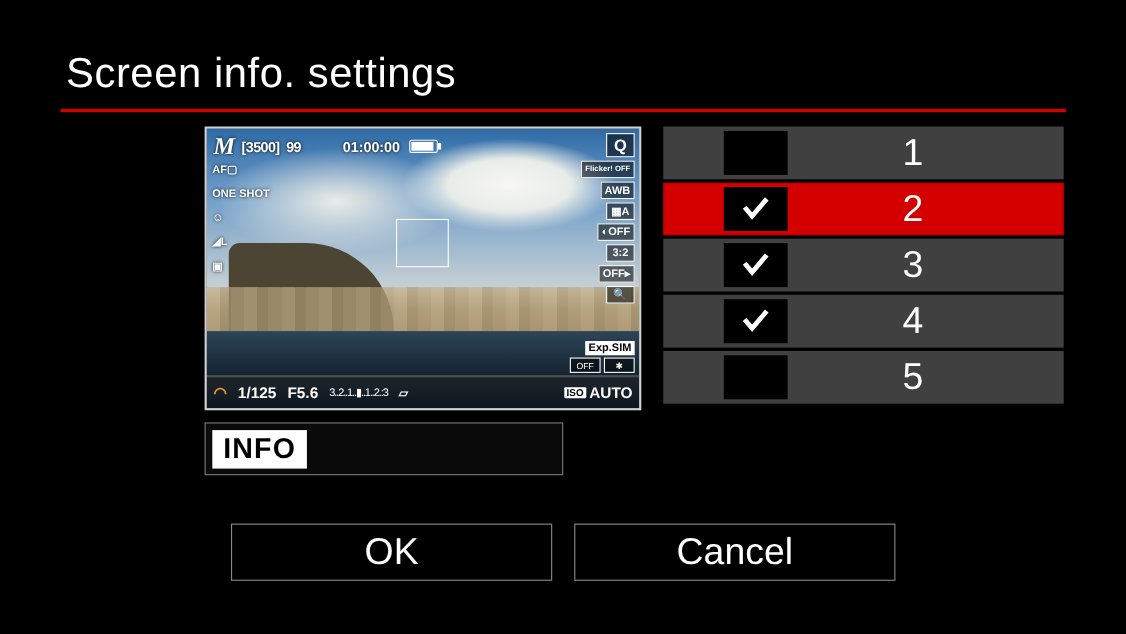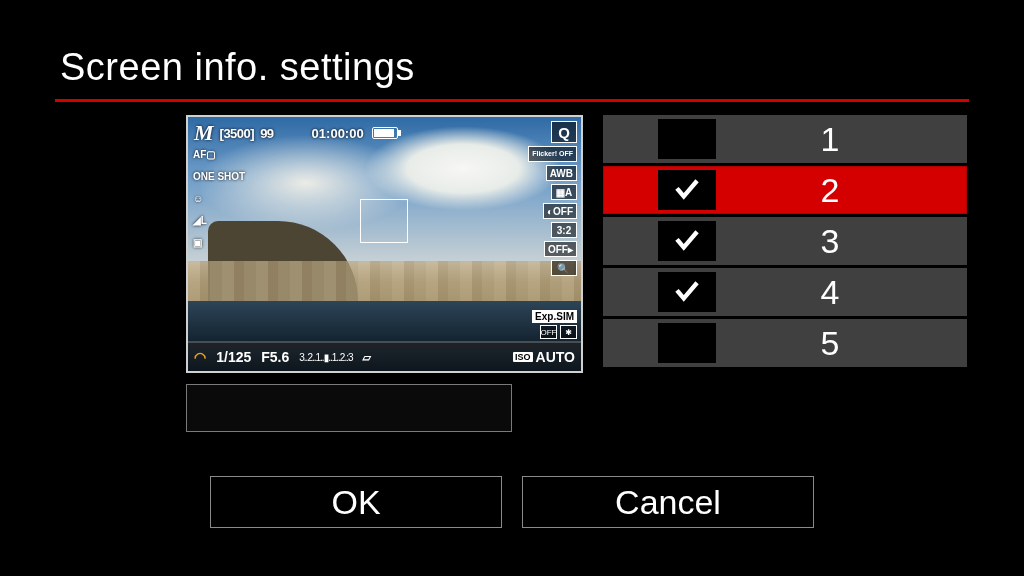--- a/index.html
+++ b/index.html
@@ -106,21 +106,21 @@
   }
   .dial-icon{color:#e8a020; font-size:14px;}
   .expscale{font-size:10px; letter-spacing:-1px; font-weight:400;}
   .iso-auto{margin-left:auto; display:flex; align-items:center; gap:3px;}
   .iso-badge{background:#fff; color:#000; font-size:9px; padding:0 2px; border-radius:1px; font-weight:700;}
 
   .expsim-area{
     position:absolute; bottom:32px; right:4px; display:flex; flex-direction:column; gap:2px; align-items:flex-end;
   }
   .expsim{background:#fff; color:#000; font-size:10px; font-weight:700; padding:1px 3px;}
-  .micon{width:17px; height:14px; border:1px solid #fff; font-size:8px; display:flex; align-items:center; justify-content:center; background:rgba(0,0,0,0.5);}
+  .micon{width:28px; height:14px; border:1px solid #fff; font-size:8px; display:flex; align-items:center; justify-content:center; background:rgba(0,0,0,0.5);}
 
   
   .edit-bar {
     position:absolute; top:384px; left:186px; width:326px; height:48px;
     border:1px solid #7a7a7a; background:#0a0a0a;
     display:flex; align-items:center; gap:10px; padding:0 6px;
   }
   .info-badge{
     background:#fff; color:#000; font-size:26px; font-weight:700; padding:1px 10px 3px;
     letter-spacing:1px;
@@ -217,20 +217,21 @@
     <span class="expscale">3..2..1..▮..1..2.:3</span>
     <span style="font-size:11px">▱</span>
     <span class="iso-auto">
       <span class="iso-badge">ISO</span>
       <span>AUTO</span>
     </span>
   </div>
 </div>
 
 <div class="edit-bar">
+  <span class="info-badge">INFO</span>
 </div>
 
 <div class="option-list">
   <div class="option">
     <div class="checkbox"></div>
     <div class="option-num">1</div>
   </div>
   <div class="option selected">
     <div class="checkbox">
       <span class="checkmark">

